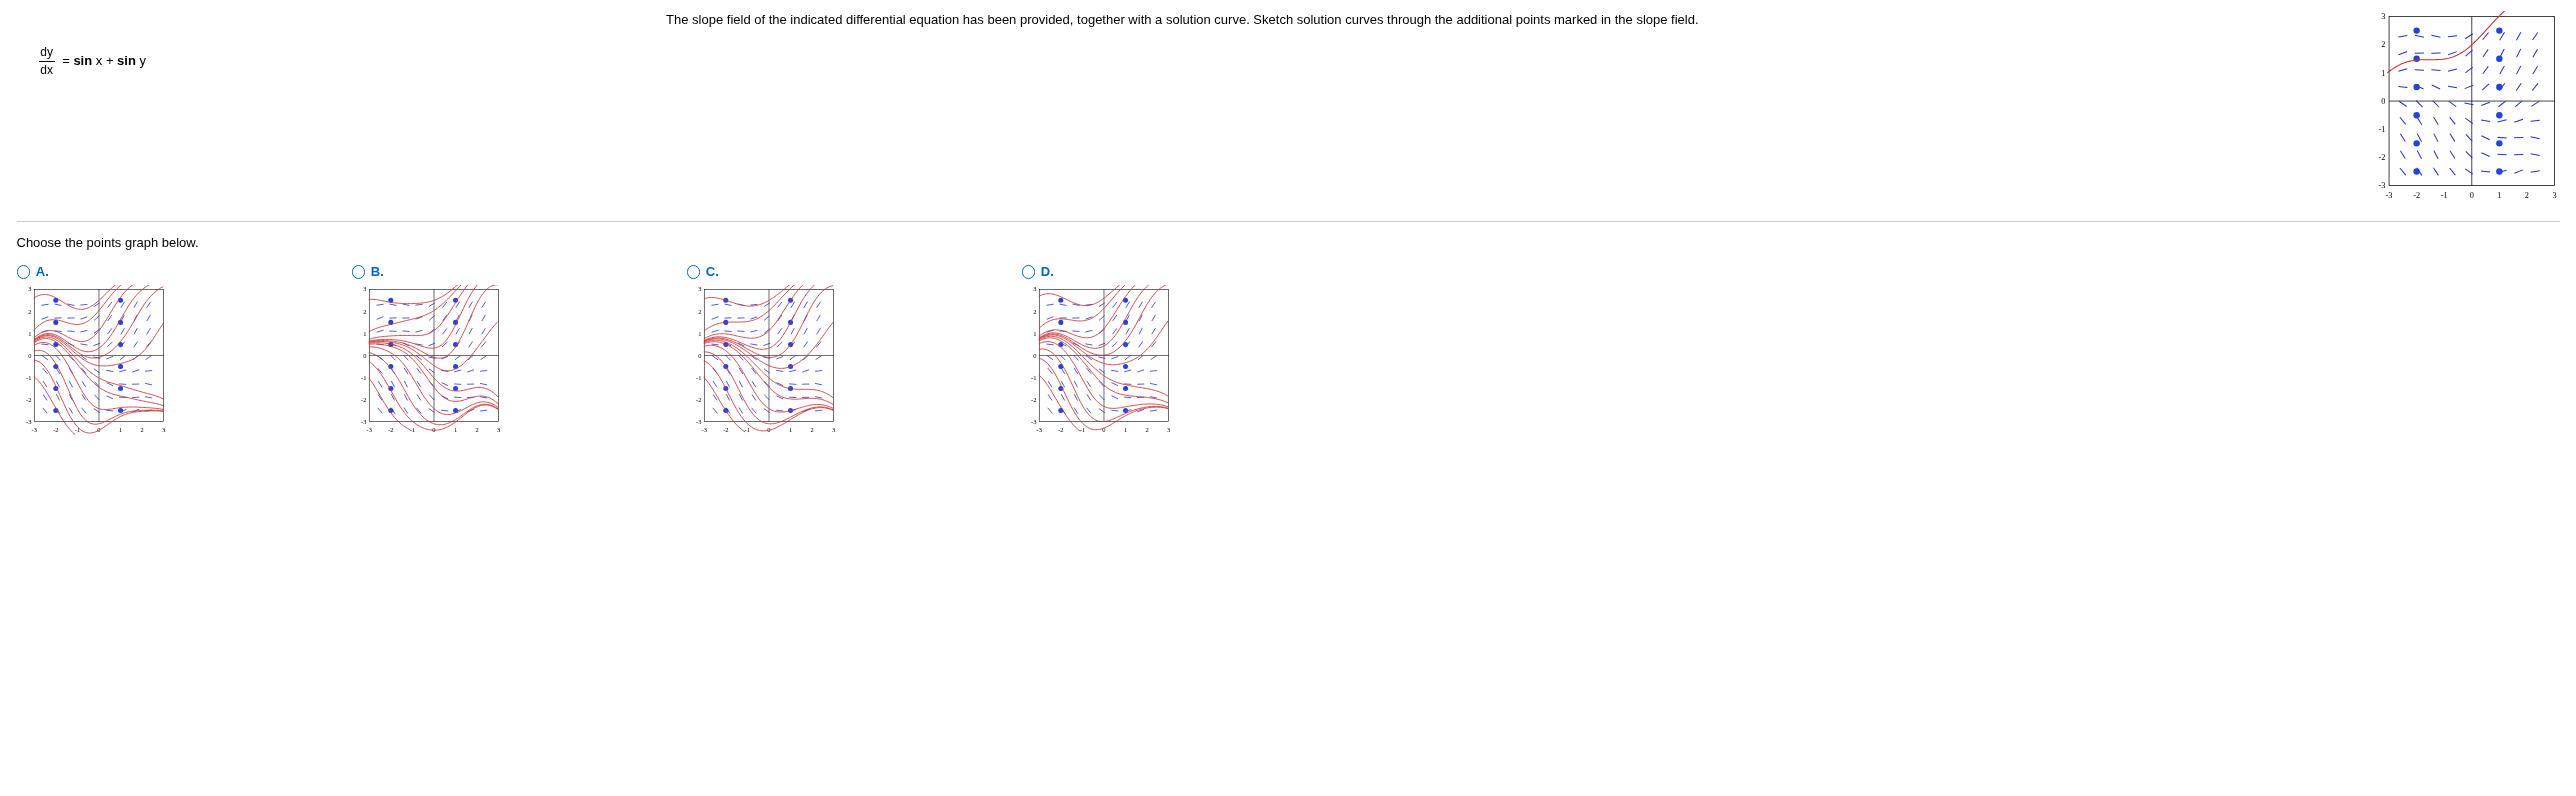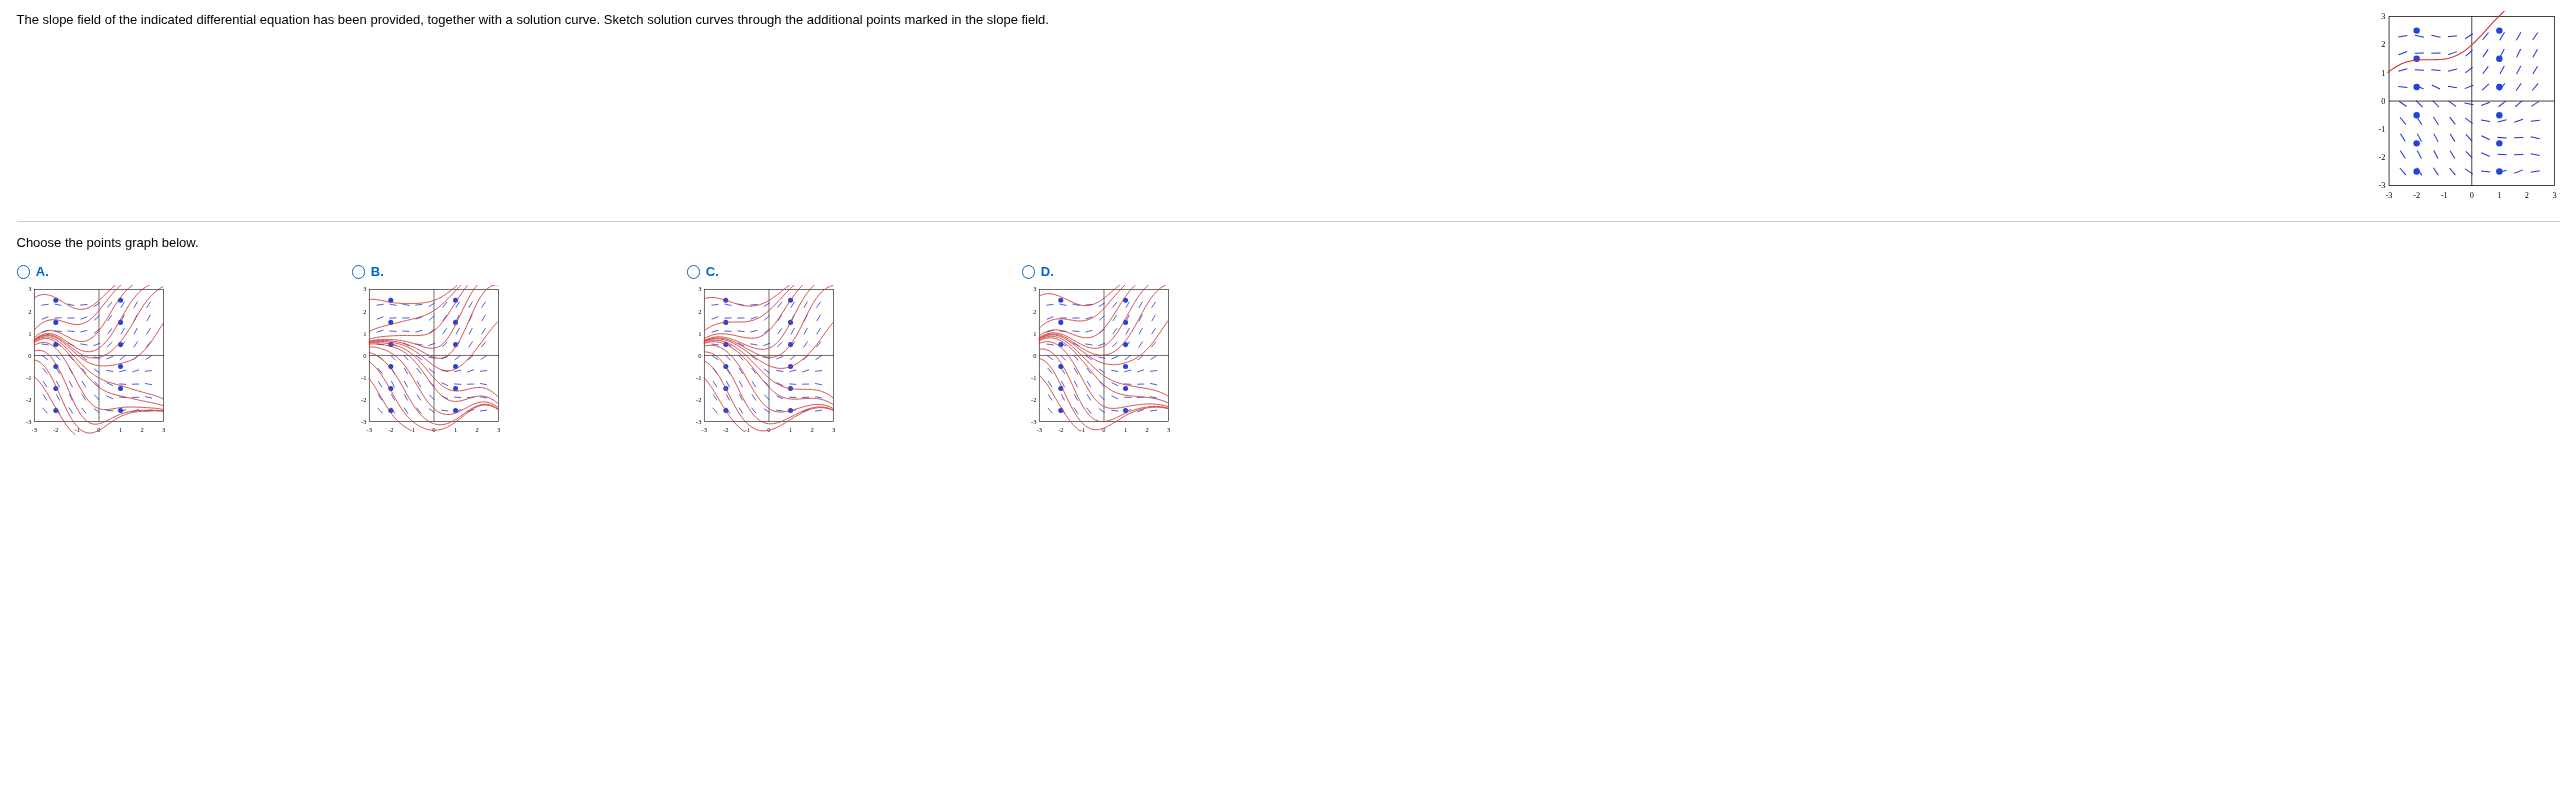--- a/index.html
+++ b/index.html
@@ -16,20 +16,21 @@
     }
     .question-row {
       display: flex;
       justify-content: space-between;
       align-items: flex-start;
       gap: 18.4px;
     }
     .question-text {
       flex: 1;
       line-height: 1.4;
+      text-align: center;
     }
     .intro {
       margin-bottom: 14.7px;
     }
     .equation {
       padding-left: 22px;
       display: flex;
       align-items: center;
       gap: 3.7px;
     }
@@ -116,20 +117,29 @@
       stroke-width: 1.2;
       fill: none;
     }
   </style>
 </head>
 <body>
 
 <div class="question-row">
   <div class="question-text">
     <p class="intro">The slope field of the indicated differential equation has been provided, together with a solution curve. Sketch solution curves through the additional points marked in the slope field.</p>
+    <div class="equation">
+      <span class="fraction">
+        <span class="num">dy</span>
+        <span class="den">dx</span>
+      </span>
+      <span class="eq-rest">
+        <span> = </span><span class="bold">sin</span><span> x + </span><span class="bold">sin</span><span> y</span>
+      </span>
+    </div>
   </div>
   <div class="main-figure">
     <svg class="slope-field" width="193" height="193" viewBox="0 0 210 210" style="font-size:14px">
         <rect x="24" y="6" width="180" height="184" fill="none" stroke="#000" stroke-width="0.8"></rect>
         <line x1="114" y1="190" x2="114" y2="6" class="axis"></line>
         <line x1="24" y1="98" x2="204" y2="98" class="axis"></line>
         <text x="24" y="204" text-anchor="middle" class="tick-label">-3</text>
         <text x="20" y="193" text-anchor="end" class="tick-label">-3</text>
         <text x="54" y="204" text-anchor="middle" class="tick-label">-2</text>
         <text x="20" y="162.33333333333334" text-anchor="end" class="tick-label">-2</text>

